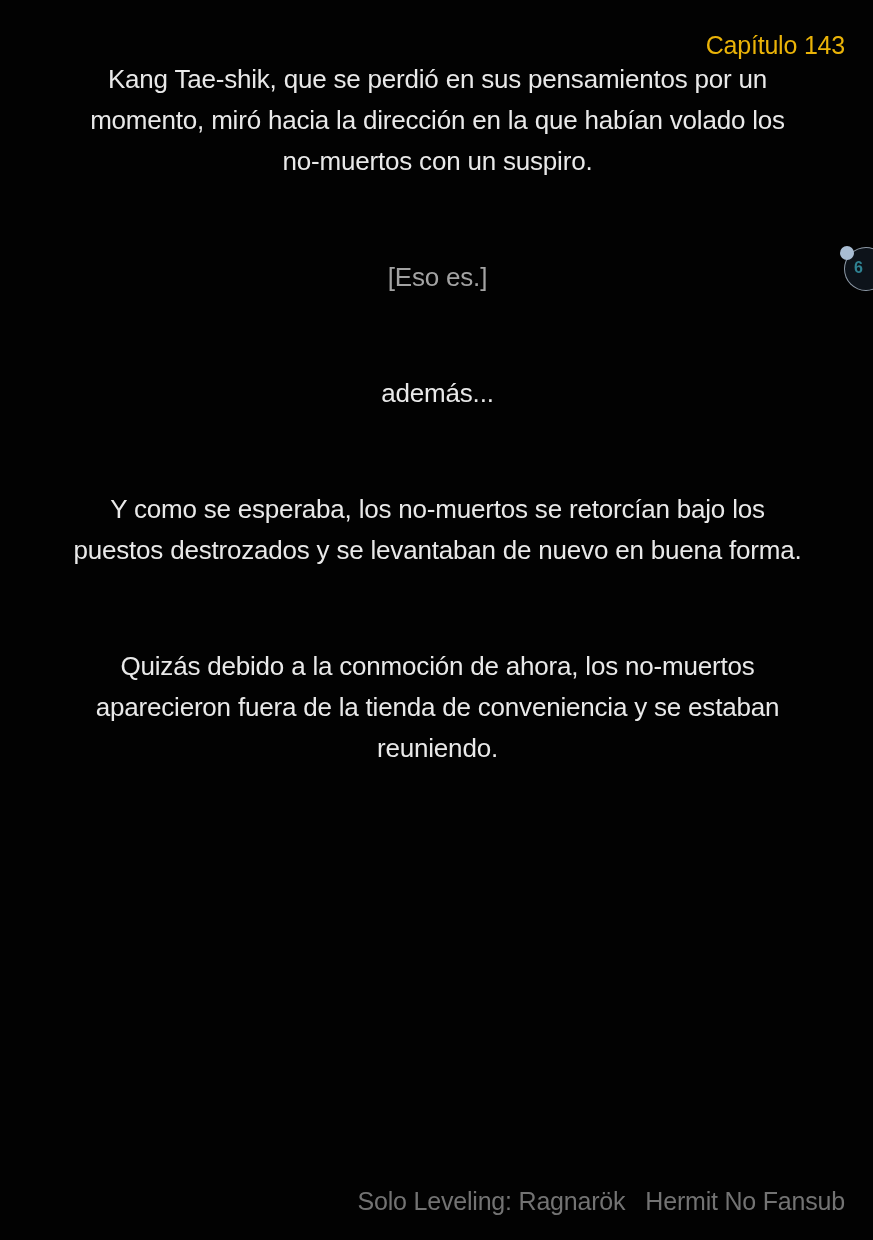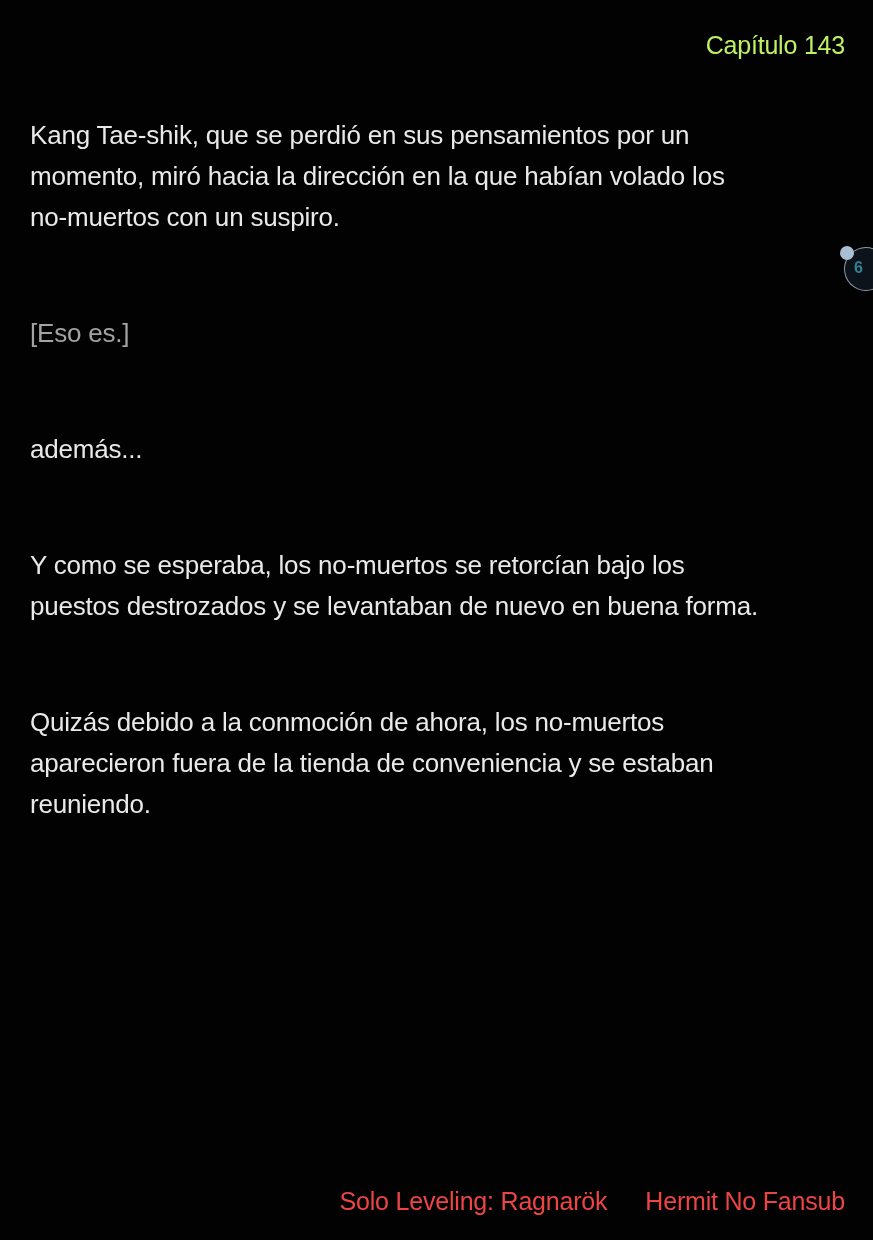--- a/index.html
+++ b/index.html
@@ -18,25 +18,25 @@
     padding: 0 28px 0 30px;
     background: #020202;
     font-family: "Liberation Sans", "DejaVu Sans", sans-serif;
     color: #e9e9e9;
   }
   .chapter-header {
     padding-top: 31px;
     text-align: right;
     font-size: 25px;
     line-height: 28px;
-    color: #bef264;
+    color: #eab308;
     letter-spacing: -0.2px;
   }
   .content {
-    margin-top: 56px;
+    text-align: center;
   }
   .paragraph {
     margin: 0 0 75px 0;
     font-size: 26px;
     line-height: 41px;
     letter-spacing: -0.2px;
     color: #e9e9e9;
     white-space: pre-line;
     font-weight: 400;
   }
@@ -72,24 +72,24 @@
     font-size: 16px;
     line-height: 18px;
     font-weight: 600;
     color: #2f8292;
   }
   .page-footer {
     position: absolute;
     right: 28px;
     bottom: 24px;
     display: flex;
-    gap: 38px;
+    gap: 20px;
     font-size: 25px;
     line-height: 30px;
-    color: #ef4444;
+    color: #737373;
     letter-spacing: -0.2px;
   }
 </style>
 </head>
 <body>
 
 <div class="page">
 
   <div class="chapter-header">Capítulo 143</div>
 

